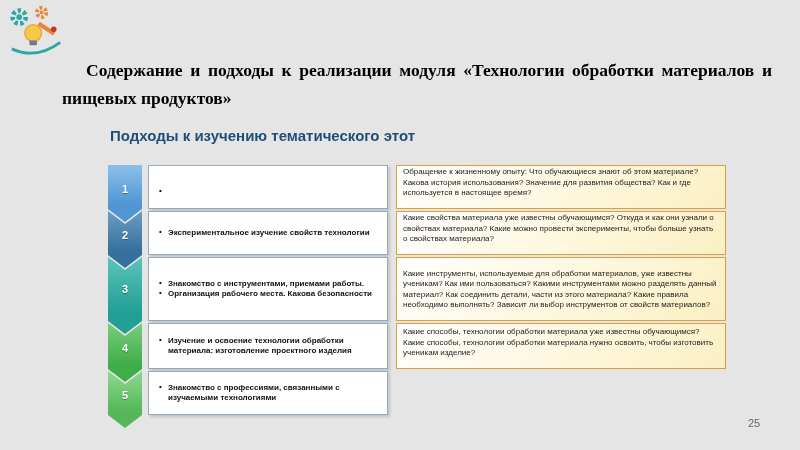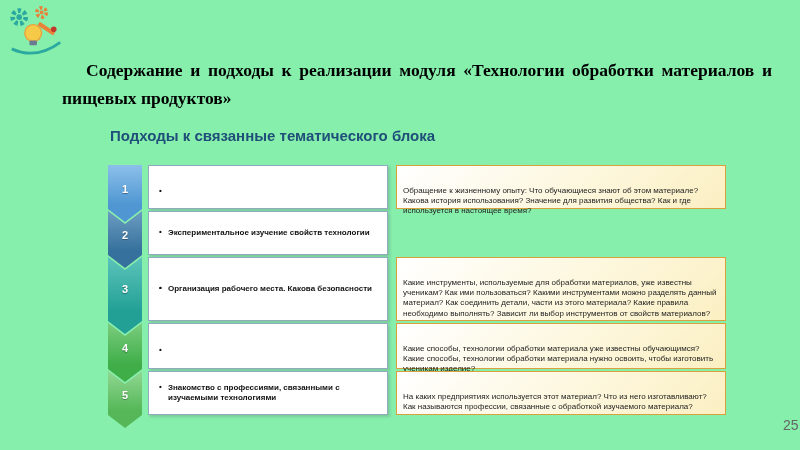--- a/index.html
+++ b/index.html
@@ -6,21 +6,21 @@
   html, body { width: 800px; height: 450px; }
   body {
     font-family: "Liberation Sans", sans-serif;
     background: #ffffff;
     overflow: hidden;
   }
   .slide {
     position: relative;
     width: 800px;
     height: 450px;
-    background: #86efac;
+    background: #e5e5e5;
   }
 
   
   .logo {
     position: absolute;
     left: 8px;
     top: 4px;
     width: 56px;
     height: 58px;
   }
@@ -122,37 +122,36 @@
 
   .detail-box {
     position: absolute;
     left: 288px;
     top: 0;
     width: 330px;
     height: 100%;
     background: linear-gradient(135deg, #ffffff 0%, #fdf7dd 55%, #fbefc2 100%);
     border: 1px solid #D9A03C;
     display: flex;
-    align-items: flex-start;
-    padding: 20px 6px;
+    align-items: flex-end;
+    padding: 10px 6px;
   }
   .detail-text {
     font-size: 8px;
     line-height: 1.28;
     color: #222222;
   }
 
   
   .page-number {
     position: absolute;
     left: 748px;
     top: 417px;
-    font-size: 14px;
+    font-size: 11px;
     color: #666666;
-    margin-left: 35px;
   }
 </style>
 </head>
 <body>
 
 <div class="slide">
 
   <svg class="logo" viewBox="0 0 60 60" aria-hidden="true">
     <path d="M4,47 Q30,59 56,40" stroke="#2BA8A0" stroke-width="3" fill="none"></path>
     <circle cx="12" cy="13" r="7" fill="none" stroke="#2BA8A0" stroke-width="5" stroke-dasharray="3.5 2.6"></circle>
@@ -160,21 +159,21 @@
     <circle cx="36" cy="8" r="5" fill="none" stroke="#E8833A" stroke-width="4" stroke-dasharray="3 2.2"></circle>
     <circle cx="36" cy="8" r="2" fill="#E8833A"></circle>
     <rect x="34" y="18" width="20" height="4.5" rx="1" fill="#E8833A" transform="rotate(33 34 18)"></rect>
     <circle cx="27" cy="30" r="9" fill="#F7C948" stroke="#E8A33D" stroke-width="1.5"></circle>
     <rect x="23" y="38" width="8" height="5" rx="1" fill="#6B7A8F"></rect>
     <circle cx="49" cy="26" r="3" fill="#C0392B"></circle>
   </svg>
 
   <div class="title">Содержание и подходы к реализации модуля «Технологии обработки материалов и пищевых продуктов»</div>
 
-  <div class="heading">Подходы к связанные тематического блока</div>
+  <div class="heading">Подходы к изучению тематического этот</div>
 
   <div class="diagram" id="diagram-rows">
   <div class="step-row row-1">
     <div class="chevron first" style="--c1: #8CC0EA; --c2: #4F96D2;">
       <span class="step-number">1</span>
     </div>
     <div class="label-box">
       <div class="bullets">
             <div class="bullet-line"><span class="bullet-mark">•</span></div>
           </div>
@@ -186,61 +185,61 @@
 
   <div class="step-row row-2">
     <div class="chevron" style="--c1: #6C9DC2; --c2: #35719C;">
       <span class="step-number">2</span>
     </div>
     <div class="label-box">
       <div class="bullets">
             <div class="bullet-line"><span class="bullet-mark">•</span><span>Экспериментальное изучение свойств технологии</span></div>
           </div>
     </div>
+    <div class="detail-box">
+      <span class="detail-text">Какие свойства материала уже известны обучающимся? Откуда и как они узнали о свойствах материала? Какие можно провести эксперименты, чтобы больше узнать о свойствах материала?</span>
+    </div>
   </div>
 
   <div class="step-row row-3">
     <div class="chevron" style="--c1: #5CC4BA; --c2: #23A096;">
       <span class="step-number">3</span>
     </div>
     <div class="label-box">
       <div class="bullets">
-            <div class="bullet-line"><span class="bullet-mark">•</span></div>
+            <div class="bullet-line"><span class="bullet-mark">•</span><span>Знакомство с инструментами, приемами работы.</span></div>
             <div class="bullet-line"><span class="bullet-mark">•</span><span>Организация рабочего места. Какова безопасности</span></div>
           </div>
     </div>
     <div class="detail-box">
       <span class="detail-text">Какие инструменты, используемые для обработки материалов, уже известны ученикам? Как ими пользоваться? Какими инструментами можно разделять данный материал? Как соединить детали, части из этого материала? Какие правила необходимо выполнять? Зависит ли выбор инструментов от свойств материалов?</span>
     </div>
   </div>
 
   <div class="step-row row-4">
     <div class="chevron" style="--c1: #7BCD7E; --c2: #3FAE49;">
       <span class="step-number">4</span>
     </div>
     <div class="label-box">
       <div class="bullets">
-            <div class="bullet-line"><span class="bullet-mark">•</span></div>
+            <div class="bullet-line"><span class="bullet-mark">•</span><span>Изучение и освоение технологии обработки материала: изготовление проектного изделия</span></div>
           </div>
     </div>
     <div class="detail-box">
       <span class="detail-text">Какие способы, технологии обработки материала уже известны обучающимся? Какие способы, технологии обработки материала нужно освоить, чтобы изготовить ученикам изделие?</span>
     </div>
   </div>
 
   <div class="step-row row-5">
     <div class="chevron" style="--c1: #90D892; --c2: #55B757;">
       <span class="step-number">5</span>
     </div>
     <div class="label-box">
       <div class="bullets">
             <div class="bullet-line"><span class="bullet-mark">•</span><span>Знакомство с профессиями, связанными с изучаемыми технологиями</span></div>
           </div>
     </div>
-    <div class="detail-box">
-      <span class="detail-text">На каких предприятиях используется этот материал? Что из него изготавливают? Как называются профессии, связанные с обработкой изучаемого материала?</span>
-    </div>
   </div>
 </div>
 
   <div class="page-number">25</div>
 
 </div>
 
 </body></html>

